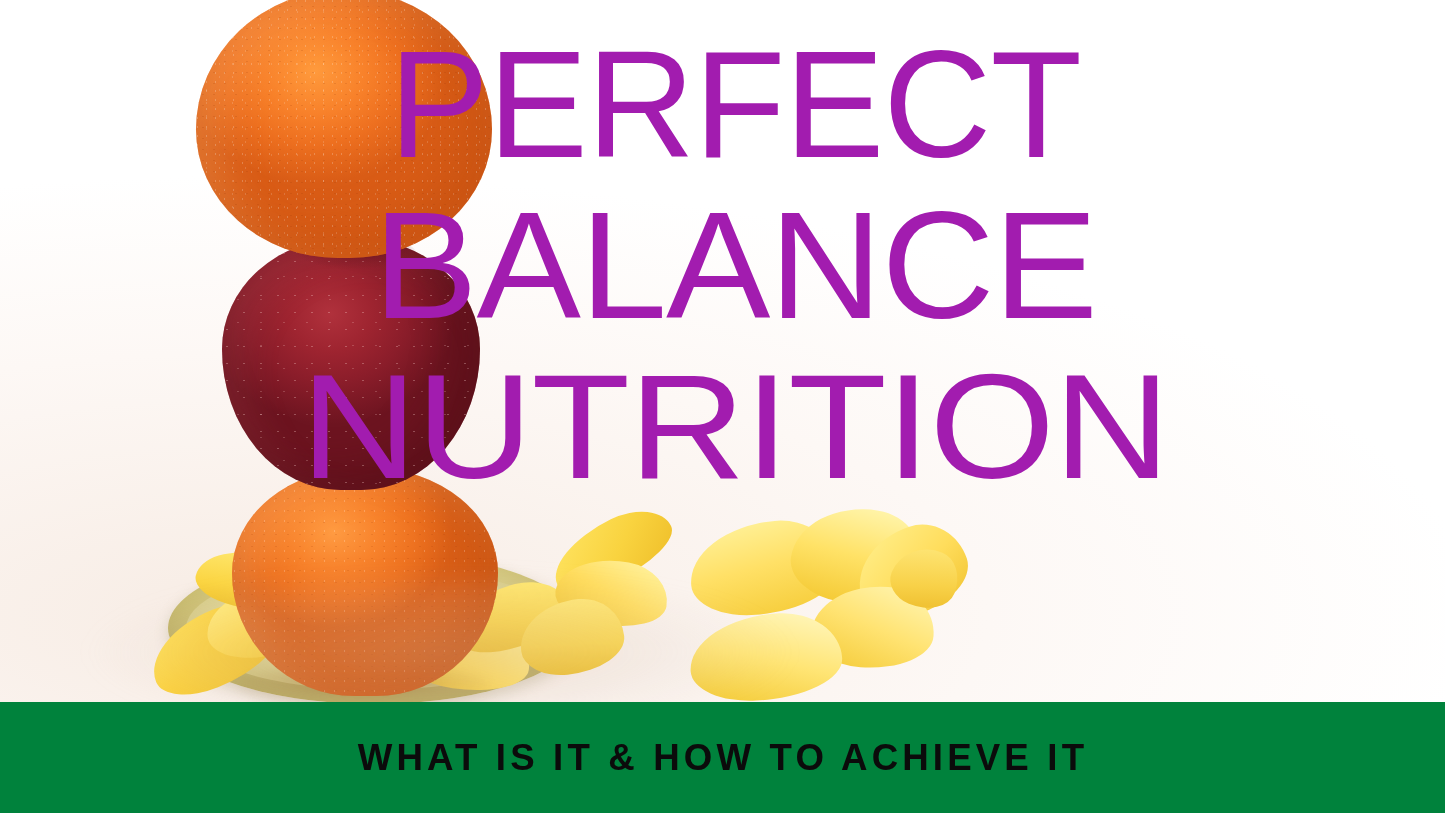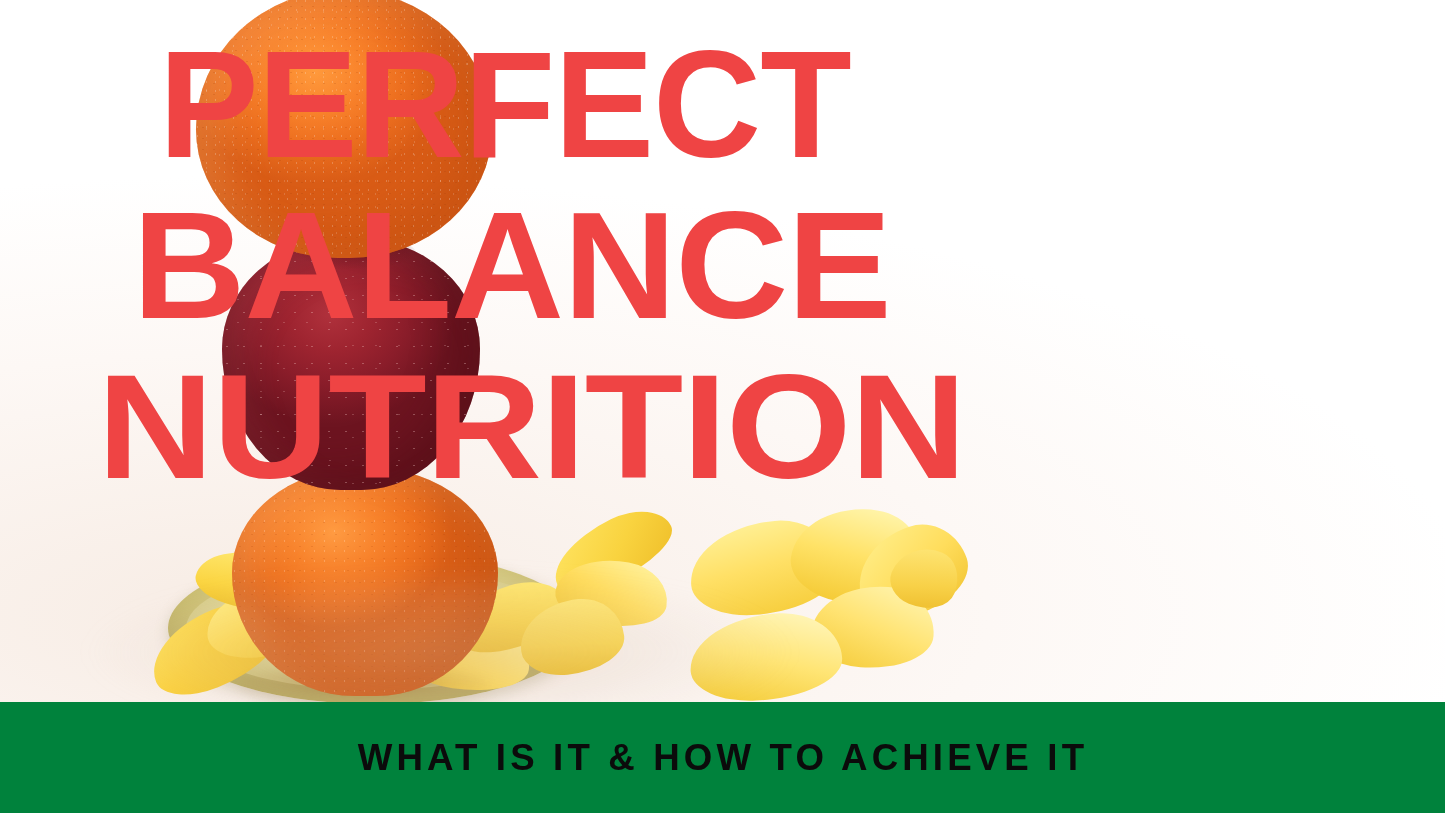--- a/index.html
+++ b/index.html
@@ -170,23 +170,24 @@
     border-radius:50%;
     background:radial-gradient(60% 60% at 50% 40%, rgba(120,60,10,.38) 0%, rgba(160,110,50,.14) 60%, rgba(255,255,255,0) 100%);
     filter:blur(4px);
   }
 
   
   .headline{
     position:absolute;
     left:150px; top:30px;
     width:1170px;
-    color:#ef4444;
+    text-align:center;
+    color:#a21caf;
     font-family:"Liberation Sans", sans-serif;
-    font-weight:700;
+    font-weight:400;
     line-height:.98;
     letter-spacing:-1px;
     z-index:5;
     pointer-events:none;
   }
   .hl-line{display:block;white-space:nowrap;}
   .hl-1{font-size:152px; transform:scaleX(.985); transform-origin:center;}
   .hl-2{font-size:152px; margin-top:12px; transform:scaleX(1.03); transform-origin:center;}
   .hl-3{font-size:148px; margin-top:14px; transform:scaleX(1.09); transform-origin:center;}
 

